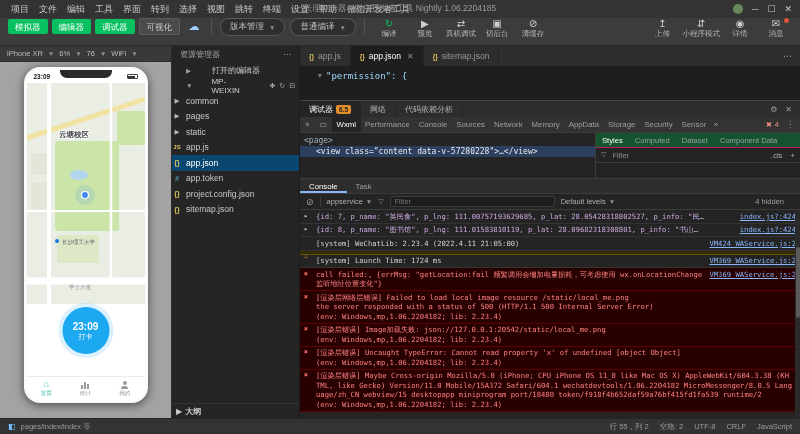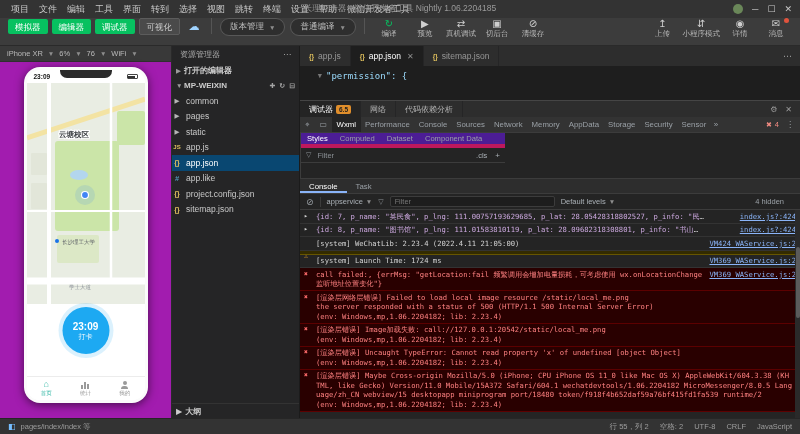--- a/index.html
+++ b/index.html
@@ -33,21 +33,21 @@
   .act .ico{font-size:10px;line-height:11px;color:#cfcfcf;}
   .act .ico.ico-compile{color:var(--accent-green,#07c160);}
   .act .lbl{font-size:7.5px;line-height:9px;color:#b8b8b8;white-space:nowrap;}
   .act .dot{position:absolute;top:0;right:3px;width:5px;height:5px;border-radius:50%;background:#e0533d;}
   .spacer{flex:1;}
 
   
   .main{position:absolute;top:46px;left:0;right:0;bottom:16px;display:flex;}
 
   
-  .sim{width:172px;background:#a21caf;border-right:1px solid #2a2a2a;position:relative;flex:none;}
+  .sim{width:172px;background:#a3a3a3;border-right:1px solid #2a2a2a;position:relative;flex:none;}
   .simbar{height:16px;display:flex;align-items:center;gap:5px;padding:0 7px;font-size:7.5px;color:#b9b9b9;background:#393939;border-bottom:1px solid #2f2f2f;white-space:nowrap;}
   .phone{position:absolute;left:50%;transform:translateX(-50%);top:21px;width:124px;height:336px;background:#fbfbfb;border-radius:16px;box-shadow:0 2px 10px rgba(0,0,0,.55);padding:3px;}
   .screen{position:relative;width:118px;height:330px;border-radius:13px;overflow:hidden;background:#fff;}
   .notch{position:absolute;top:0;left:50%;transform:translateX(-50%);width:52px;height:8px;background:#2b2b2b;border-radius:0 0 7px 7px;z-index:6;}
   .pstatus{position:absolute;top:0;left:0;right:0;height:13px;display:flex;justify-content:space-between;align-items:center;padding:0 7px;font-size:6.5px;font-weight:bold;color:#111;z-index:5;}
   .batt{width:11px;height:5px;border:1px solid #444;border-radius:1px;position:relative;}
   .batt::after{content:"";position:absolute;inset:0.5px;background:#333;width:7px;}
   .map{position:absolute;top:13px;left:0;width:118px;height:221px;}
   .map svg{display:block;}
   .sheet{position:absolute;top:234px;left:0;right:0;height:72px;background:#fff;}
@@ -61,21 +61,21 @@
   .bars{display:inline-flex;align-items:flex-end;gap:1px;}
   .bars i{width:2px;background:currentColor;display:block;}
   .person{position:relative;display:block;width:7px;height:8px;}
   .person::before{content:"";position:absolute;top:0;left:50%;transform:translateX(-50%);width:4px;height:4px;border-radius:50%;background:currentColor;}
   .person::after{content:"";position:absolute;bottom:0;left:0;width:7px;height:3.5px;border-radius:3px 3px 0 0;background:currentColor;}
   .plbl{font-size:5.5px;line-height:7px;}
 
   
   .explorer{width:128px;background:#252526;border-right:1px solid #1b1b1b;display:flex;flex-direction:column;color:#cccccc;flex:none;}
   .exp-header{height:17px;display:flex;align-items:center;justify-content:space-between;padding:0 8px;font-size:8px;color:#b0b0b0;}
-  .exp-sec{height:15px;display:flex;align-items:center;gap:1px;padding:0 4px;font-size:8px;font-weight:bold;color:#cccccc;}
+  .exp-sec{height:15px;display:flex;align-items:center;gap:19px;padding:0 4px;font-size:8px;font-weight:normal;color:#cccccc;margin-left:10px;}
   .exp-sec .chev{font-size:6.5px;color:#9a9a9a;width:7px;}
   .proj-icons{margin-left:auto;display:flex;gap:4px;font-size:7px;color:#a5a5a5;}
   .tree{flex:1;overflow:hidden;}
   .tree-item{height:15.5px;display:flex;align-items:center;gap:4px;font-size:8.5px;color:#c9c9c9;cursor:pointer;white-space:nowrap;}
   .tree-item.selected{background:var(--selection-blue,#094771);color:#fff;}
   .fico{width:10px;text-align:center;flex:none;}
   .fico.folder{color:#b5b5b5;font-size:6.5px;}
   .fico.js{color:#e3c35e;font-size:6px;font-weight:bold;}
   .fico.json{color:#e3c35e;font-size:7px;font-weight:bold;}
   .fico.wxss{color:#519aba;font-size:7.5px;font-weight:bold;}
@@ -110,21 +110,21 @@
   .errwrap{margin-left:auto;display:flex;align-items:center;gap:3px;padding-right:6px;}
   .erricon{color:#f28b82;font-size:7px;}
   .errnum{color:#f28b82;font-size:7.5px;}
   .kebab{color:#9aa0a6;font-size:8px;padding-left:4px;}
 
   .elements{display:flex;height:46px;border-bottom:1px solid #3c3c3c;flex:none;}
   .dom{flex:1;min-width:0;padding:2px 0;font-family:"DejaVu Sans Mono",monospace;font-size:8px;color:#9fb6c6;}
   .dline{padding:1px 4px;white-space:nowrap;overflow:hidden;}
   .dline.sel{background:rgba(66,133,244,.28);color:#e8eaed;}
   .stylespane{width:205px;border-left:1px solid #3c3c3c;display:flex;flex-direction:column;flex:none;}
-  .stabs{height:15px;display:flex;align-items:center;font-size:7.6px;color:#9aa0a6;border-bottom:4px solid #be185d;background:#4c1d95;}
+  .stabs{height:15px;display:flex;align-items:center;font-size:7.6px;color:#9aa0a6;border-bottom:1px solid #be185d;background:#14532d;}
   .stab{padding:0 6px;white-space:nowrap;}
   .stab.active{color:#fff;}
   .sfilter{height:15px;display:flex;align-items:center;gap:4px;padding:0 5px;border-bottom:1px solid #3c3c3c;}
   .funnel{color:#8a8f94;font-size:7px;}
   .sfin{flex:1;background:transparent;border:none;color:#ccc;font-size:7.5px;min-width:0;}
   .sfin::placeholder{color:#8a8f94;}
   .cls{color:#aab0b6;font-size:7.5px;}
   .plus{color:#aab0b6;font-size:8px;padding-left:4px;}
 
   .consoledrawer{flex:1;display:flex;flex-direction:column;min-height:0;}
@@ -361,21 +361,21 @@
           <div class="tree-item">
             <span class="fico js">JS</span>
             <span class="flabel">app.js</span>
           </div>
           <div class="tree-item selected">
             <span class="fico json">{}</span>
             <span class="flabel">app.json</span>
           </div>
           <div class="tree-item">
             <span class="fico wxss">#</span>
-            <span class="flabel">app.like</span>
+            <span class="flabel">app.token</span>
           </div>
           <div class="tree-item">
             <span class="fico json">{}</span>
             <span class="flabel">project.config.json</span>
           </div>
           <div class="tree-item">
             <span class="fico json">{}</span>
             <span class="flabel">sitemap.json</span>
           </div>
         </div>
@@ -444,20 +444,24 @@
             </span>
           <span class="overflow-chev">»</span>
           <span class="errwrap">
             <span class="erricon">✖</span>
             <span class="errnum">4</span>
             <span class="kebab">⋮</span>
           </span>
         </div>
 
         <div class="elements">
+          <div class="dom">
+              <div class="dline" style="padding-left: 4px;">&lt;page&gt;</div>
+              <div class="dline sel" style="padding-left: 16px;">&lt;view class="content data-v-57280228"&gt;…&lt;/view&gt;</div>
+            </div>
           <div class="stylespane">
             <div class="stabs">
                 <span class="stab active">Styles</span>
                 <span class="stab">Computed</span>
                 <span class="stab">Dataset</span>
                 <span class="stab">Component Data</span>
               </div>
             <div class="sfilter">
               <span class="funnel">▽</span>
               <input class="sfin" placeholder="Filter" style="">
@@ -490,21 +494,21 @@
           <div class="clog">
             <div class="crow log haslink"><span class="cico">▸</span><span class="ctext">{id: 7, p_name: "英民食", p_lng: 111.00757193629685, p_lat: 28.05428318802527, p_info: "民以食为天，一日三餐之计，尽在英民食堂…"}</span><span class="clink">index.js?:424</span></div>
               <div class="crow log haslink"><span class="cico">▸</span><span class="ctext">{id: 8, p_name: "图书馆", p_lng: 111.01583810119, p_lat: 28.09682318308801, p_info: "书山有路勤为径，学海无涯苦作舟…"}</span><span class="clink">index.js?:424</span></div>
               <div class="crow system haslink"><span class="cico"></span><span class="ctext">[system] WeChatLib: 2.23.4 (2022.4.11 21:05:00)</span><span class="clink">VM424 WAService.js:2</span></div>
               <div class="crow warn haslink"><span class="cico">⚠</span></div>
               <div class="crow system haslink"><span class="cico"></span><span class="ctext">[system] Launch Time: 1724 ms</span><span class="clink">VM369 WAService.js:2</span></div>
               <div class="crow error haslink"><span class="cico">✖</span><span class="ctext">call failed:, {errMsg: "getLocation:fail 频繁调用会增加电量损耗，可考虑使用 wx.onLocationChange 监听地址位置变化"}</span><span class="clink">VM369 WAService.js:2</span></div>
               <div class="crow error"><span class="cico">✖</span><span class="ctext">[渲染层网络层错误] Failed to load local image resource /static/local_me.png
 the server responded with a status of 500 (HTTP/1.1 500 Internal Server Error)
 (env: Windows,mp,1.06.2204182; lib: 2.23.4)</span></div>
-              <div class="crow error"><span class="cico">✖</span><span class="ctext">[渲染层错误] Image加载失败: call://127.0.0.1:20542/static/local_me.png
+              <div class="crow error"><span class="cico">✖</span><span class="ctext">[渲染层错误] Image加载失败: json://127.0.0.1:20542/static/local_me.png
 (env: Windows,mp,1.06.2204182; lib: 2.23.4)</span></div>
               <div class="crow error"><span class="cico">✖</span><span class="ctext">[渲染层错误] Uncaught TypeError: Cannot read property 'x' of undefined [object Object]
 (env: Windows,mp,1.06.2204182; lib: 2.23.4)</span></div>
               <div class="crow error"><span class="cico">✖</span><span class="ctext">[渲染层错误] Maybe Cross-origin Mozilla/5.0 (iPhone; CPU iPhone OS 11_0 like Mac OS X) AppleWebKit/604.3.38 (KHTML, like Gecko) Version/11.0 Mobile/15A372 Safari/604.1 wechatdevtools/1.06.2204182 MicroMessenger/8.0.5 Language/zh_CN webview/15 desktopapp miniprogram port/18480 token/f918f4b652daf59a76bf415fd1fa539 runtime/2
 (env: Windows,mp,1.06.2204182; lib: 2.23.4)</span></div>
               <div class="vscroll">
                 <div class="vthumb"></div>
               </div>
           </div>
         </div>

